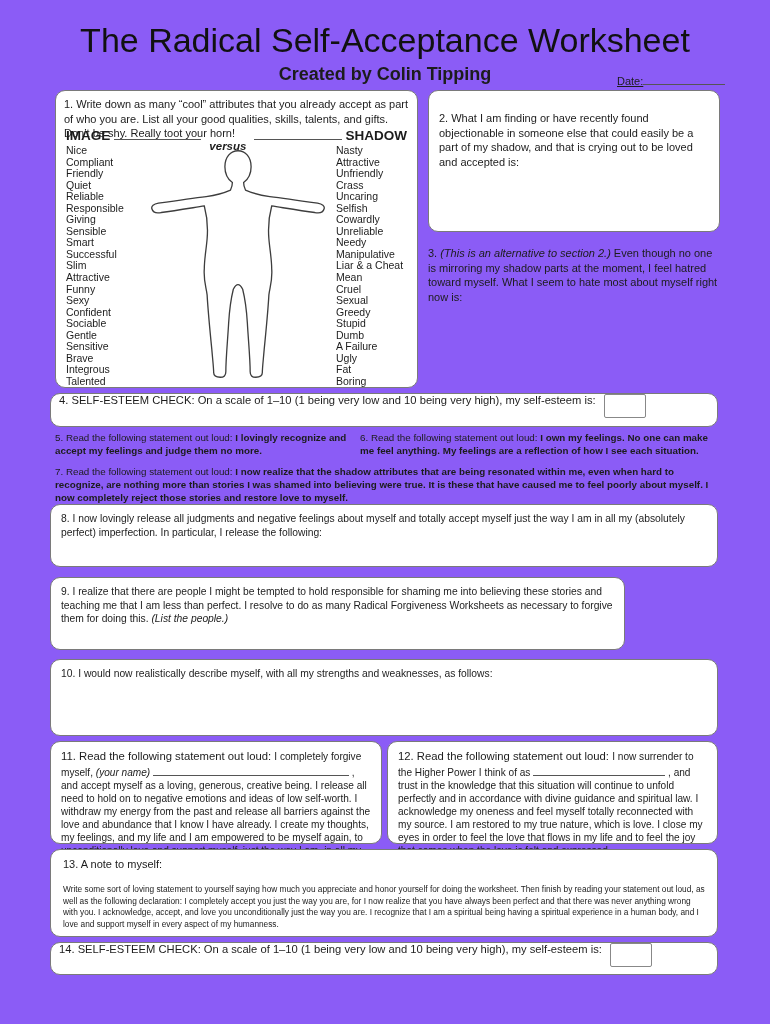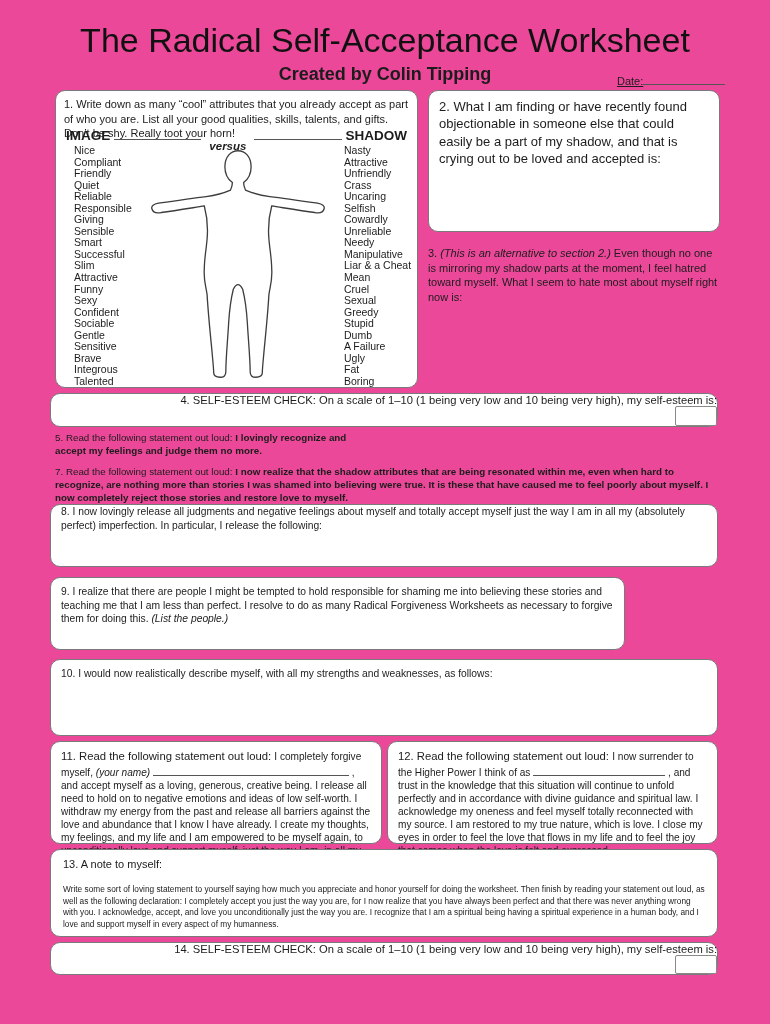--- a/index.html
+++ b/index.html
@@ -1,52 +1,52 @@
 <!DOCTYPE html>
 <html><head>
 <meta charset="utf-8">
 <style>
   html,body{margin:0;padding:0;background:#ffffff;}
-  .page{position:relative;width:770px;height:1024px;background:#ec4899;
+  .page{position:relative;width:770px;height:1024px;background:#8b5cf6;
         font-family:"Liberation Sans",sans-serif;color:#1c1c1c;overflow:hidden;}
   .abs{position:absolute;}
   .rbox{position:absolute;border:1.3px solid #7a7a7a;border-radius:10px;background:#fff;box-sizing:border-box;}
   .page-title{top:21px;left:0;width:100%;text-align:center;font-size:34px;color:#111;}
   .page-subtitle{top:64px;left:0;width:100%;text-align:center;font-size:18px;font-weight:bold;}
   .date-row{top:73px;left:617px;font-size:11px;white-space:nowrap;text-decoration:underline;}
   .blank{display:inline-block;border-bottom:1px solid #555;height:11px;vertical-align:baseline;}
   .date-blank{width:82px;}
   
   .box1{left:55px;top:90px;width:363px;height:298px;}
   .s1-intro{position:absolute;top:6px;left:8px;width:348px;font-size:11px;line-height:1.32;}
   .s1-head{position:absolute;top:37px;left:10px;right:10px;display:flex;align-items:flex-start;}
   .col-header{font-weight:bold;font-size:13.5px;}
   .versus{font-weight:bold;font-style:italic;font-size:11.5px;margin:12px 4px;}
   .head-blank{flex:1;margin:0 4px;}
   .attr-list{position:absolute;top:54px;width:92px;}
-  .attr-list .list-item{font-size:10.5px;line-height:11.55px;margin-left:8px;}
+  .attr-list .list-item{font-size:10.5px;line-height:11.55px;}
   .img-list{left:10px;}
   .shd-list{left:280px;}
   .figure-wrap{position:absolute;left:88px;top:56px;width:188px;height:234px;}
   
-  .box2{left:428px;top:90px;width:292px;height:142px;padding:7px 10px;font-size:13px;line-height:1.33;}
+  .box2{left:428px;top:90px;width:292px;height:142px;padding:20px 10px;font-size:11px;line-height:1.33;}
   .sec3{left:428px;top:246px;width:294px;font-size:11px;line-height:1.33;}
   .italic{font-style:italic;}
   .bold{font-weight:bold;}
   
-  .sebar{left:50px;width:668px;height:34px;display:flex;align-items:flex-end;padding-left:0;font-size:11.2px;flex-direction:column;}
+  .sebar{left:50px;width:668px;height:34px;display:flex;align-items:flex-start;padding-left:8px;font-size:11.2px;}
   .box4{top:393px;}
   .box14{top:942px;height:33px;}
   .se-input{width:36px;height:20px;border:1.2px solid #888;border-radius:2px;margin-left:8px;font-size:12px;text-align:center;font-family:"Liberation Sans",sans-serif;}
   
   .sec5{left:55px;top:432px;width:302px;font-size:9.8px;line-height:1.32;}
   .sec6{left:360px;top:432px;width:360px;font-size:9.8px;line-height:1.32;}
   .sec7{left:55px;top:466px;width:664px;font-size:9.8px;line-height:1.32;}
   
-  .box8{left:50px;top:504px;width:668px;height:63px;padding:0 10px;font-size:10.3px;line-height:1.32;}
+  .box8{left:50px;top:504px;width:668px;height:63px;padding:7px 10px;font-size:10.3px;line-height:1.32;}
   .box9{left:50px;top:577px;width:575px;height:73px;padding:7px 10px;font-size:10.3px;line-height:1.32;}
   .box10{left:50px;top:659px;width:668px;height:77px;padding:7px 10px;font-size:10.3px;line-height:1.32;}
   
   .box11{left:50px;top:741px;width:332px;height:103px;padding:7px 10px;font-size:10.1px;line-height:1.3;}
   .box12{left:387px;top:741px;width:331px;height:103px;padding:7px 10px;font-size:10.1px;line-height:1.3;}
   .stmt-lead{font-size:11.3px;}
   .name-blank{width:196px;}
   .hp-blank{width:132px;}
   
   .box13{left:50px;top:849px;width:668px;height:88px;padding:8px 10px 6px 12px;display:flex;flex-direction:column;justify-content:space-between;}
@@ -142,20 +142,23 @@
   </div>
 
   <div class="rbox sebar box4">
     <span>4.  SELF-ESTEEM CHECK:  On a scale of 1–10 (1 being very low and 10 being very high), my self-esteem is:</span>
     <input class="se-input" value="" style="">
   </div>
 
   <div class="abs sec5">
     <span>5. Read the following statement out loud: </span><span class="bold">I lovingly recognize and accept my feelings and judge them no more.</span>
   </div>
+  <div class="abs sec6">
+    <span>6. Read the following statement out loud: </span><span class="bold">I own my feelings. No one can make me feel anything. My feelings are a reflection of how I see each situation.</span>
+  </div>
   <div class="abs sec7">
     <span>7. Read the following statement out loud: </span><span class="bold">I now realize that the shadow attributes that are being resonated within me, even when hard to recognize, are nothing more than stories I was shamed into believing were true. It is these that have caused me to feel poorly about myself. I now completely reject those stories and restore love to myself.</span>
   </div>
 
   <div class="rbox box8">
     <span>8. I now lovingly release all judgments and negative feelings about myself and totally accept myself just the way I am in all my (absolutely perfect) imperfection. In particular, I release the following:</span>
   </div>
 
   <div class="rbox box9">
     <span>9. I realize that there are people I might be tempted to hold responsible for shaming me into believing these stories and teaching me that I am less than perfect. I resolve to do as many Radical Forgiveness Worksheets as necessary to forgive them for doing this. </span><span class="italic">(List the people.)</span>

